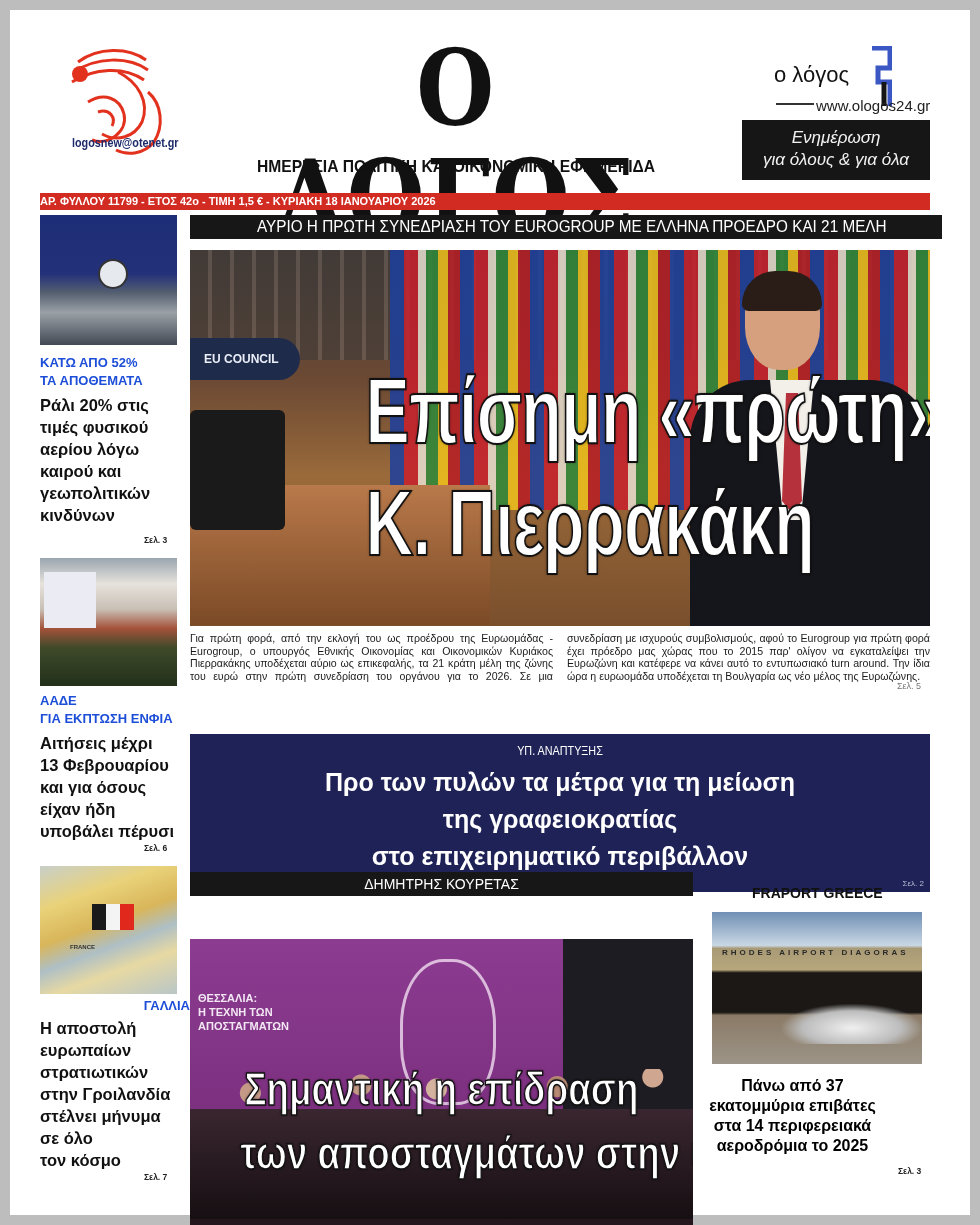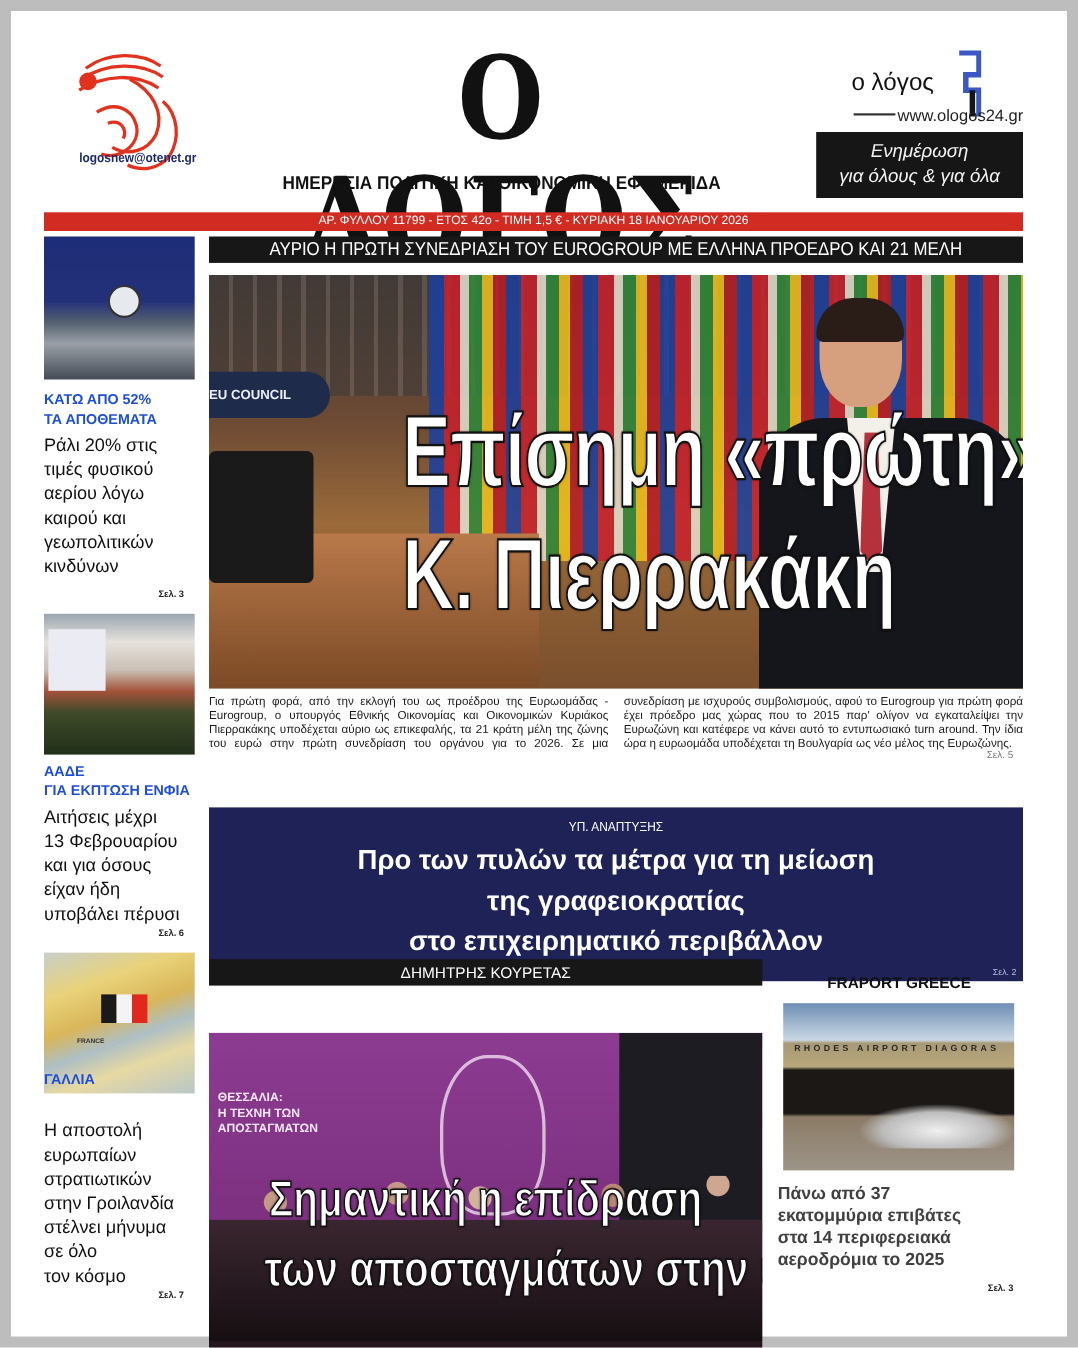--- a/index.html
+++ b/index.html
@@ -18,36 +18,36 @@
   .subtitle { left:226px; top:157px; width:460px; text-align:center; font-weight:bold; font-size:17px; color:#111;
            transform:scaleX(0.92); transform-origin:center; white-space:nowrap; }
   .ol24-name { left:774px; top:62px; font-size:22px; color:#111; }
   .ol24-mark { left:870px; top:46px; width:22px; height:62px; }
   .ol24-url { left:780px; top:97px; font-size:15px; color:#222; }
   .ol24-line { left:776px; top:103px; width:38px; height:1.5px; background:#333; }
   .slogan { left:742px; top:120px; width:188px; height:60px; background:#161616; color:#f2f2f2;
             text-align:center; font-style:italic; font-size:17px; line-height:22px; padding-top:7px; box-sizing:border-box; }
 
   .redbar { left:40px; top:193px; width:890px; height:17px; background:#d12b22; color:#fff;
-            font-weight:normal; font-size:11px; line-height:17px; text-align:center; white-space:nowrap; }
+            font-weight:bold; font-size:11px; line-height:17px; white-space:nowrap; }
   .topbar { left:190px; top:215px; width:740px; height:24px; background:#171717; color:#fff;
-            font-size:17px; line-height:24px; text-align:center; white-space:nowrap; }
+            font-size:17px; line-height:24px; text-align:center; white-space:nowrap;padding-left:12px; }
   .topbar span { display:inline-block; transform:scaleX(0.9); }
 
   
   .lead-photo { left:190px; top:250px; width:740px; height:376px; overflow:hidden;
       background:linear-gradient(180deg,#4a3b33 0%,#6c4a34 35%,#9a6a3a 60%,#7a4f2c 100%); }
   .flags { position:absolute; left:200px; top:0; width:540px; height:260px;
       background:repeating-linear-gradient(90deg,#1c3f9e 0 14px,#c9202c 14px 28px,#e8e0d0 28px 36px,#2e8a3a 36px 48px,#f0c21b 48px 58px,#b81d24 58px 70px); opacity:0.85; }
   .hall { position:absolute; left:0; top:0; width:740px; height:110px;
       background:repeating-linear-gradient(90deg,#3b3a3a 0 18px,#6b6460 18px 22px); opacity:0.55; }
   .counter { position:absolute; left:0; top:235px; width:300px; height:140px;
       background:linear-gradient(180deg,#b9794a,#7b4a26); }
   .eu-mic { position:absolute; left:0; top:88px; width:110px; height:42px; background:#1f2b4a; border-radius:0 22px 22px 0;
-      color:#e9eef8; font-size:12px; font-weight:bold; line-height:42px; box-sizing:border-box; }
+      color:#e9eef8; font-size:12px; font-weight:bold; line-height:42px; padding-left:14px; box-sizing:border-box; }
   .camera { position:absolute; left:0; top:160px; width:95px; height:120px; background:#1a1a1a; border-radius:6px; }
   .person { position:absolute; left:500px; top:25px; width:240px; height:351px; }
   .person .head { position:absolute; left:55px; top:0; width:75px; height:95px; background:#d6a07e; border-radius:40% 40% 45% 45%; }
   .person .hair { position:absolute; left:52px; top:-4px; width:80px; height:40px; background:#2a1d17; border-radius:40px 40px 8px 8px; }
   .person .suit { position:absolute; left:0; top:105px; width:240px; height:260px; background:#15151c; border-radius:60px 60px 0 0; }
   .person .shirt { position:absolute; left:80px; top:105px; width:44px; height:140px; background:#f3efe9; clip-path:polygon(0 0,100% 0,70% 100%,30% 100%); }
   .person .tie { position:absolute; left:92px; top:118px; width:20px; height:120px; background:#b5313b; clip-path:polygon(20% 0,80% 0,100% 90%,50% 100%,0 90%); }
   .lead-headline { position:absolute; left:100px; top:105px; width:540px; text-align:center; color:#fff;
       font-weight:bold; font-size:92px; line-height:112px; letter-spacing:-1px;
       -webkit-text-stroke:2px #111; text-shadow:0 0 3px #000; transform:scaleX(0.72); transform-origin:center; white-space:nowrap; }
@@ -58,21 +58,21 @@
 
   
   .bluebox { left:190px; top:704px; width:740px; height:158px; background:#1e2256; color:#fff; text-align:center;margin-top:30px; }
   .bluebox .kicker { position:absolute; left:0; top:10px; width:100%; font-size:12px; transform:scaleX(0.9); }
   .bluebox .headline { position:absolute; left:0; top:30px; width:100%; font-weight:bold; font-size:25px; line-height:37px; }
   .bluebox .page { position:absolute; right:6px; bottom:4px; font-size:8px; color:#b8bfd9;padding-left:36px; }
 
   
   .sb-img { left:40px; width:137px; overflow:hidden; }
   .sb-kicker { left:40px; width:150px; color:#1d4ed8; font-weight:bold; font-size:13px; line-height:18px; }
-  .sb-head { left:40px; width:150px; color:#111; font-weight:normal; font-size:16.5px; line-height:22px; }
+  .sb-head { left:40px; width:150px; color:#111; font-weight:bold; font-size:16.5px; line-height:22px; }
   .sb-page { font-size:8.5px; color:#222; font-weight:bold; }
 
   
   .kbar { left:190px; top:872px; width:503px; height:24px; background:#171717; color:#fff; font-size:14px; line-height:24px; text-align:center; }
   .kphoto { left:190px; top:939px; width:503px; height:338px; overflow:hidden;
       background:linear-gradient(180deg,#8c3c91 0%,#7b2f7e 55%,#2c1822 75%,#1a1114 100%); }
   .kphoto .dark { position:absolute; right:0; top:0; width:130px; height:180px; background:#1d1c22; }
   .kphoto .sign { position:absolute; left:8px; top:52px; color:#f3e7f4; font-weight:bold; font-size:11px; line-height:14px; }
   .kphoto .face { position:absolute; left:210px; top:20px; width:90px; height:140px; border:3px solid #f0dcf0; border-radius:45% 45% 40% 40%; opacity:0.8; }
   .kphoto .table { position:absolute; left:0; top:170px; width:503px; height:110px; background:linear-gradient(180deg,#3a2630,#160f12); }
@@ -81,21 +81,21 @@
   .kphoto .headline { position:absolute; left:0; top:118px; width:503px; text-align:center; color:#fff; font-weight:bold;
       font-size:46px; line-height:64px; -webkit-text-stroke:1.5px #111; text-shadow:0 0 3px #000; transform:scaleX(0.8); transform-origin:center; white-space:nowrap; }
   .kphoto .page { position:absolute; right:10px; bottom:5px; font-size:8px; color:#ddd; }
 
   
   .fr-kicker { left:707px; top:885px; width:223px; text-align:left; padding-left:45px; box-sizing:border-box; font-weight:bold; font-size:14px; color:#111; }
   .fr-img { left:712px; top:912px; width:210px; height:152px; overflow:hidden;
       background:linear-gradient(180deg,#6f8fb4 0%,#c9d7e4 22%,#a89a76 24%,#b8a77c 38%,#1b1815 40%,#1b1815 66%,#8b7b66 68%,#9c9488 100%); }
   .fr-img .label { position:absolute; left:10px; top:36px; font-size:8px; font-weight:bold; color:#2a2a2a; letter-spacing:3px; }
   .fr-img .car { position:absolute; left:70px; top:92px; width:140px; height:40px; background:radial-gradient(ellipse at 50% 60%,#f0f0f0 0,#bcbcbc 50%,transparent 72%); }
-  .fr-head { left:707px; top:1076px; width:223px; text-align:left; font-weight:bold; font-size:16px; line-height:20px; color:#404040; }
+  .fr-head { left:681px; top:1076px; width:223px; text-align:center; font-weight:bold; font-size:16px; line-height:20px; color:#000000; }
   .fr-page { left:898px; top:1166px; }
 </style>
 </head>
 <body>
 
 <div class="paper"></div>
 
 <svg class="abs logo-art" viewBox="0 0 120 118">
   <g fill="none" stroke="#e2321e" stroke-width="3">
     <path d="M20 20 C40 5, 70 5, 88 18 M16 30 C38 15, 70 14, 90 28 M14 40 C36 26, 66 24, 86 38"></path>
@@ -188,21 +188,21 @@
   <div>υποβάλει πέρυσι</div>
 </div>
 <div class="abs sb-page" style="left:144px;top:843px;">Σελ. 6</div>
 
 <div class="abs sb-img" style="top:866px;height:128px;background:linear-gradient(160deg,#c8cfc9 0%,#e9d27a 25%,#d9b65a 45%,#aebfc5 60%,#e7d9a3 75%,#b9c6c7 100%);">
   <div style="position:absolute;left:52px;top:38px;width:14px;height:26px;background:#1a1a1a;"></div>
   <div style="position:absolute;left:66px;top:38px;width:14px;height:26px;background:#f4f4f4;"></div>
   <div style="position:absolute;left:80px;top:38px;width:14px;height:26px;background:#e0281c;"></div>
   <div style="position:absolute;left:30px;top:78px;font-size:6px;font-weight:bold;color:#333;">FRANCE</div>
 </div>
-<div class="abs sb-kicker" style="top:972px;">
+<div class="abs sb-kicker" style="top:997px;text-align:right;">
   <div>ΓΑΛΛΙΑ</div>
 </div>
 <div class="abs sb-head" style="top:1017px;">
   <div>Η αποστολή</div>
   <div>ευρωπαίων</div>
   <div>στρατιωτικών</div>
   <div>στην Γροιλανδία</div>
   <div>στέλνει μήνυμα</div>
   <div>σε όλο</div>
   <div>τον κόσμο</div>

